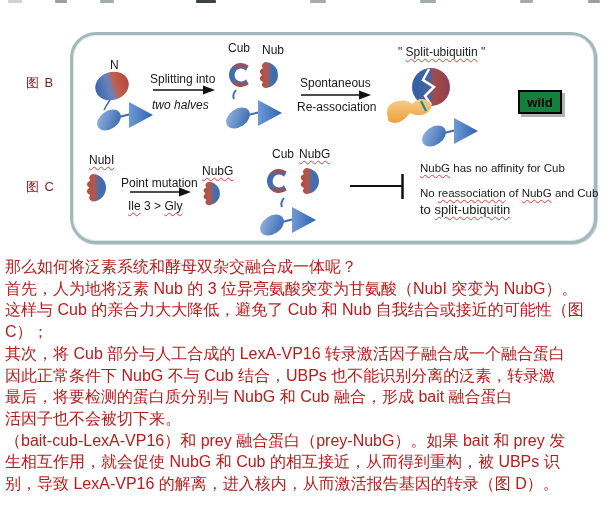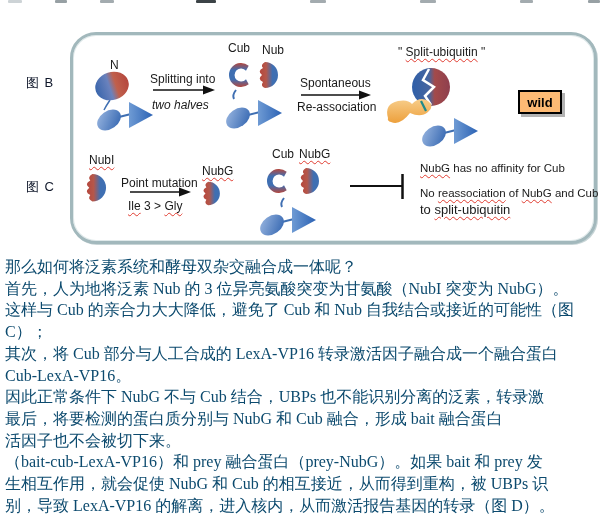--- a/index.html
+++ b/index.html
@@ -1,39 +1,39 @@
 <!DOCTYPE html>
 <html><head>
 <meta charset="utf-8">
 <style>
   html,body{margin:0;padding:0;background:#fff;}
   .page{
     position:relative;width:602px;height:517px;background:#ffffff;overflow:hidden;
     font-family:"Liberation Sans","DejaVu Sans",sans-serif;color:#111;
   }
   .dash{position:absolute;top:0;height:3px;border-radius:1px;}
-  .fig-label{position:absolute;font-size:13px;color:#0f172a;letter-spacing:1px;}
+  .fig-label{position:absolute;font-size:13px;color:#7f1d1d;letter-spacing:1px;}
   .frame{
     position:absolute;left:70px;top:32px;width:521px;height:206px;
     border:3px solid #a2b8bc;border-radius:26px;background:#ffffff;
     box-shadow:inset 0 0 0 1px #dfe9ea, 1px 1px 0 #c7d4d6;
   }
   .shapes{position:absolute;left:0;top:0;pointer-events:none;}
   .dlabel{position:absolute;font-size:12px;color:#1a1a1a;white-space:nowrap;}
   .sq{text-decoration-line:underline;text-decoration-style:wavy;text-decoration-color:#e03c31;text-decoration-thickness:1px;text-underline-offset:2px;}
   .wild-box{
     position:absolute;left:518px;top:90px;width:40px;height:20px;
-    background:#fdba74;border:2px solid #000;box-shadow:3px 3px 0 #b3b3b3;
+    background:#15803d;border:2px solid #000;box-shadow:3px 3px 0 #b3b3b3;
     display:flex;align-items:center;justify-content:center;
     font-size:13px;font-weight:bold;color:#000;
   }
   .para{
     position:absolute;left:5px;top:256px;width:594px;
-    font-size:16px;line-height:21.7px;color:#0c4a6e;
-    font-family:Liberation Serif, serif;
+    font-size:16px;line-height:21.7px;color:#b91c1c;
+    font-family:Liberation Sans, sans-serif;
   }
   .para div{white-space:nowrap;}
 </style>
 </head>
 <body>
 
 <div class="page">
 
   <div class="dash" style="left:8px;width:14px;background:#cdd3d6;"></div>
   <div class="dash" style="left:55px;width:12px;background:#97a0a4;"></div>
@@ -173,21 +173,20 @@
   <div class="dlabel" style="left:420px;top:162px;font-size:11.5px;"><span class="sq">NubG</span><span> has no affinity for Cub</span></div>
   <div class="dlabel" style="left:420px;top:187px;font-size:11.5px;"><span>No </span><span class="sq">reassociation</span><span> of </span><span class="sq">NubG</span><span> and Cub</span></div>
   <div class="dlabel" style="left:420px;top:202px;font-size:13px;text-align:center;"><span>to </span><span class="sq">split-ubiquitin</span></div>
 
   <div class="para">
     <div>那么如何将泛素系统和酵母双杂交融合成一体呢？</div>
     <div>首先，人为地将泛素 Nub 的 3 位异亮氨酸突变为甘氨酸（NubI 突变为 NubG）。</div>
     <div>这样与 Cub 的亲合力大大降低，避免了 Cub 和 Nub 自我结合或接近的可能性（图</div>
     <div>C）；</div>
     <div>其次，将 Cub 部分与人工合成的 LexA-VP16 转录激活因子融合成一个融合蛋白</div>
-    <div>Cub-LexA-VP16。</div>
     <div>因此正常条件下 NubG 不与 Cub 结合，UBPs 也不能识别分离的泛素，转录激</div>
     <div>最后，将要检测的蛋白质分别与 NubG 和 Cub 融合，形成 bait 融合蛋白</div>
     <div>活因子也不会被切下来。</div>
     <div>（bait-cub-LexA-VP16）和 prey 融合蛋白（prey-NubG）。如果 bait 和 prey 发</div>
     <div>生相互作用，就会促使 NubG 和 Cub 的相互接近，从而得到重构，被 UBPs 识</div>
     <div>别，导致 LexA-VP16 的解离，进入核内，从而激活报告基因的转录（图 D）。</div>
   </div>
 
 </div>
 

